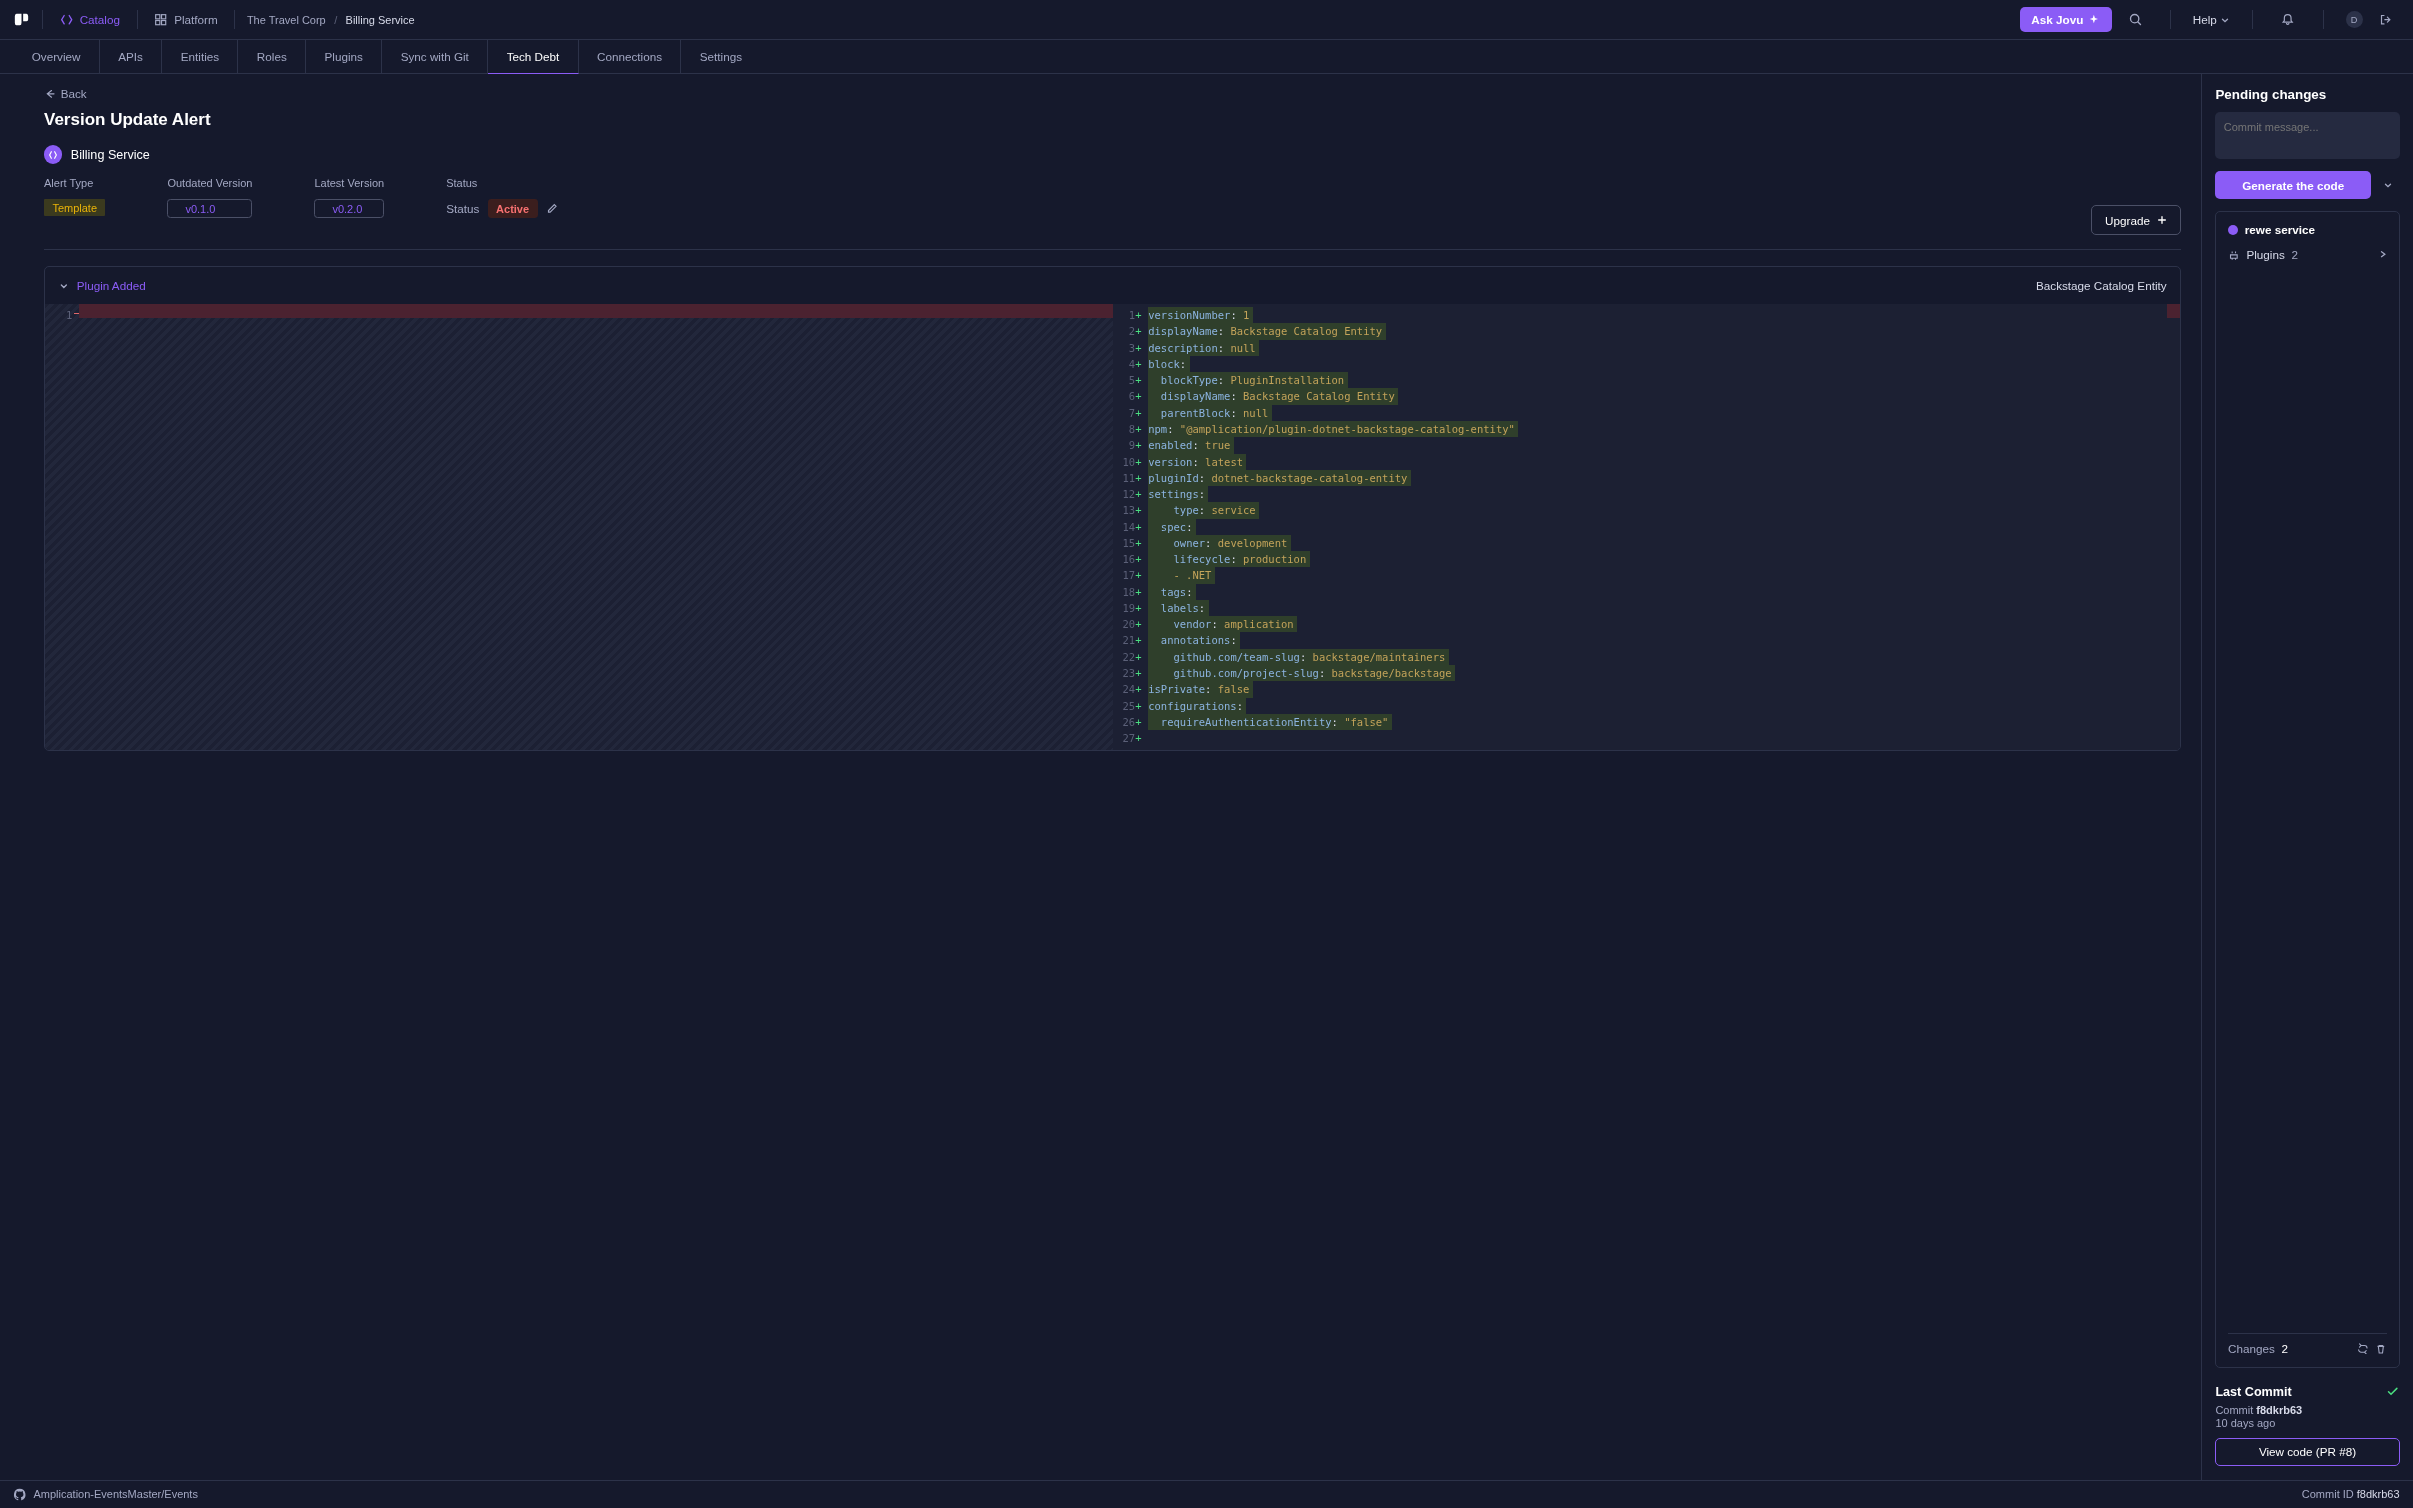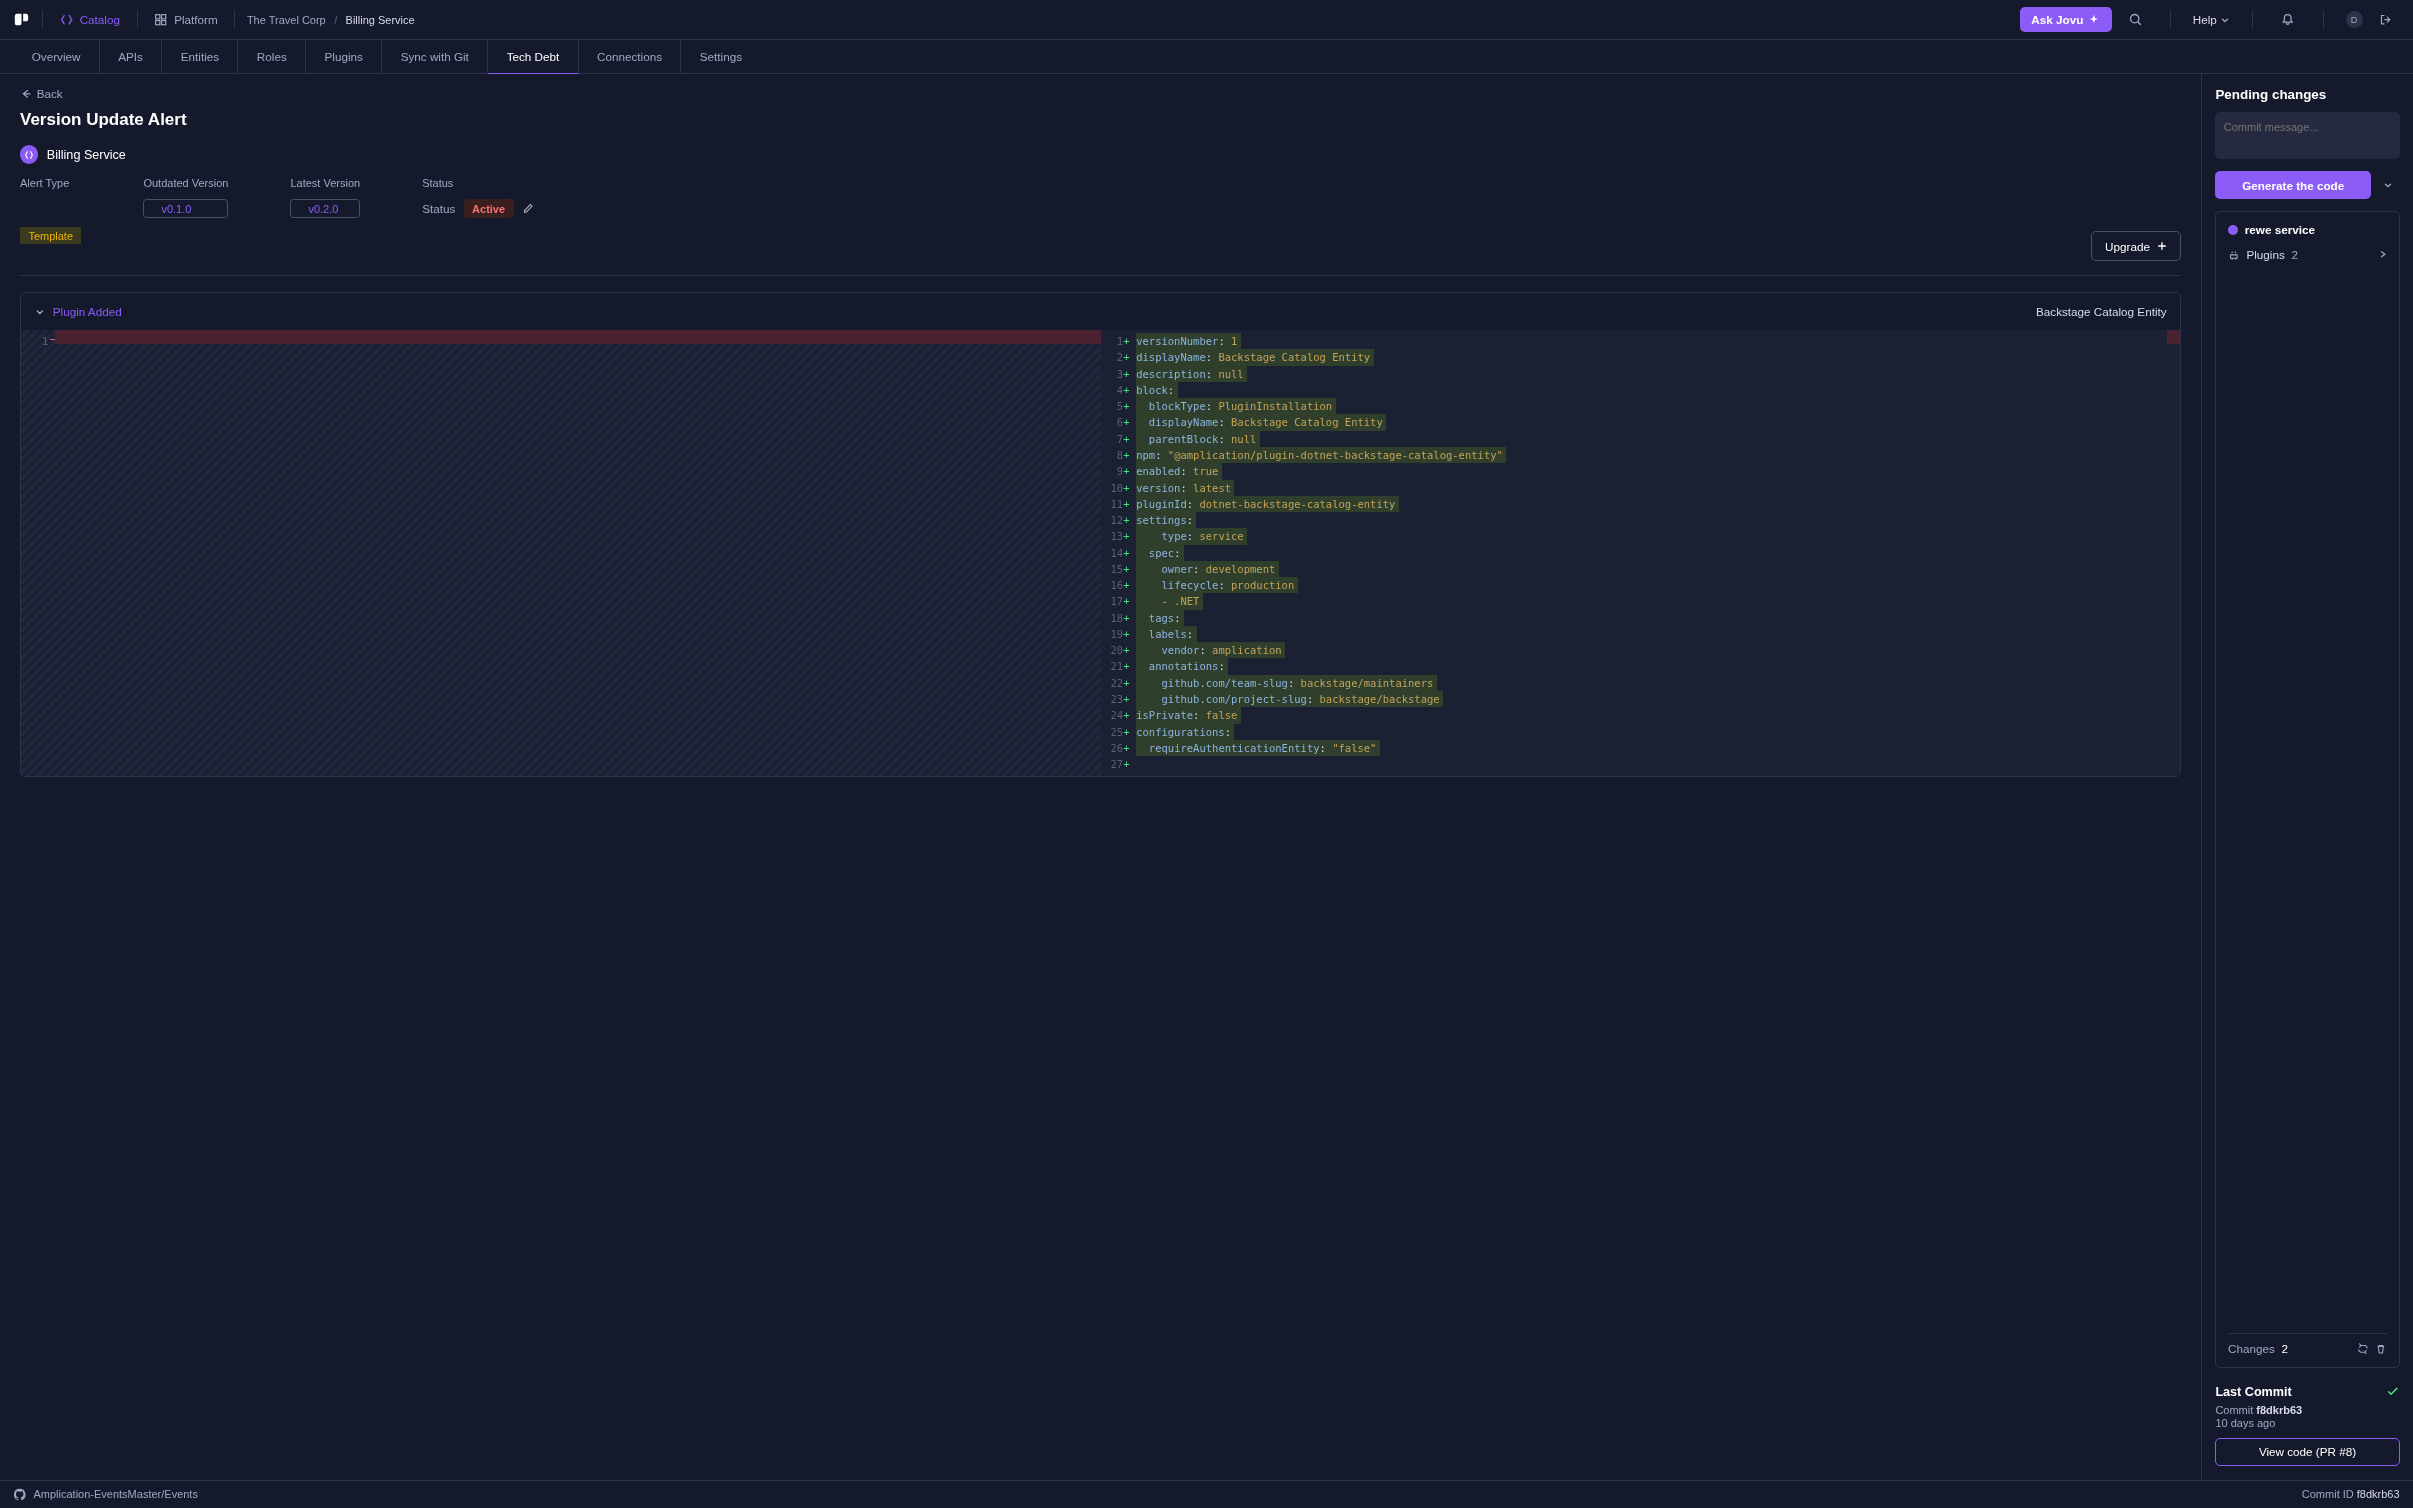--- a/index.html
+++ b/index.html
@@ -49,41 +49,41 @@
 }
 .tab {
   padding:0 18.4px; height:34px; display:flex; align-items:center;
   color:#A3A8C3; font-size:11.7px; font-weight:500; cursor:pointer;
   border-right:0.8px solid #2C3249;
 }
 .tab:last-child { border-right:none; }
 .tab.active { color:#fff; border-bottom:1.7px solid #8B5CF6; }
 
 
-.body { display:flex; flex:1; overflow:hidden; }
+.body { display:flex; flex:1; overflow:hidden;padding-left:24px; }
 .main { flex:1; overflow-y:auto; padding:13.4px 20px; }
 .main::-webkit-scrollbar { width:5px; }
 .main::-webkit-scrollbar-thumb { background:#2C3249; border-radius:2.5px;}
 
 .back-link { display:flex; align-items:center; gap:5px; color:#A3A8C3; font-size:11.7px; margin-bottom:10px; cursor:pointer; }
 h1.page-title { font-size:17px; font-weight:700; margin-bottom:15px; }
 
 .service-row { display:flex; align-items:center; gap:8.4px; margin-bottom:13.4px; }
 .service-icon {
   width:18.4px; height:18.4px; border-radius:50%; background:#8B5CF6;
   display:flex; align-items:center; justify-content:center;
 }
 .service-name { font-size:12.6px; font-weight:500; }
 
 .info-row { display:flex; align-items:flex-start; gap:62px; margin-bottom:17px; }
 .info-col { display:flex; flex-direction:column; gap:10px; }
 .info-label { color:#A3A8C3; font-size:11px; }
 .pill {
   display:inline-block; padding:2.5px 8.4px; border-radius:1px;
-  font-size:11px; font-weight:500;margin-top:28px;
+  font-size:11px; font-weight:500;
 }
 .pill-yellow { background:#3B3A1E; color:#EAB308; }
 .pill-version {
   border:0.8px solid #4B5067; border-radius:3.4px; padding:2.5px 17px;
   color:#8B5CF6; font-size:11px;
 }
 .pill-active { background:#3B1E1E; color:#F87171; font-weight:600; padding:3.4px 8.4px; border-radius:3.4px; font-size:11px; }
 .status-row { display:flex; align-items:center; gap:8.4px; }
 .upgrade-btn {
   margin-left:auto; border:0.8px solid #4B5067; background:transparent;

